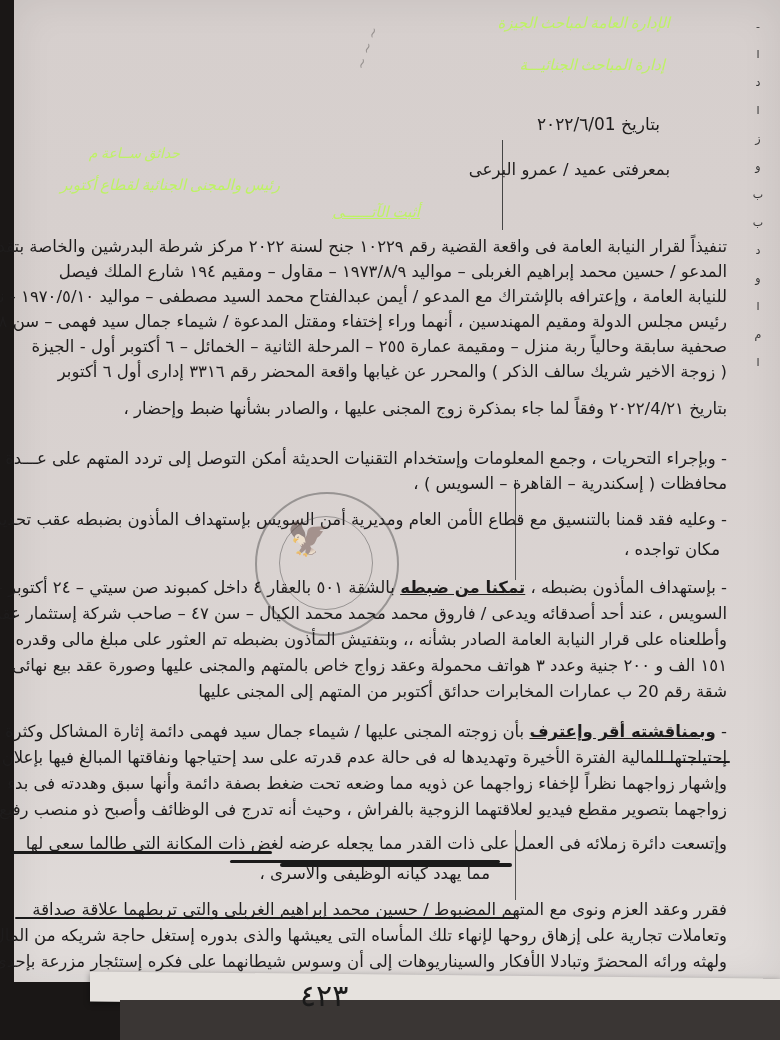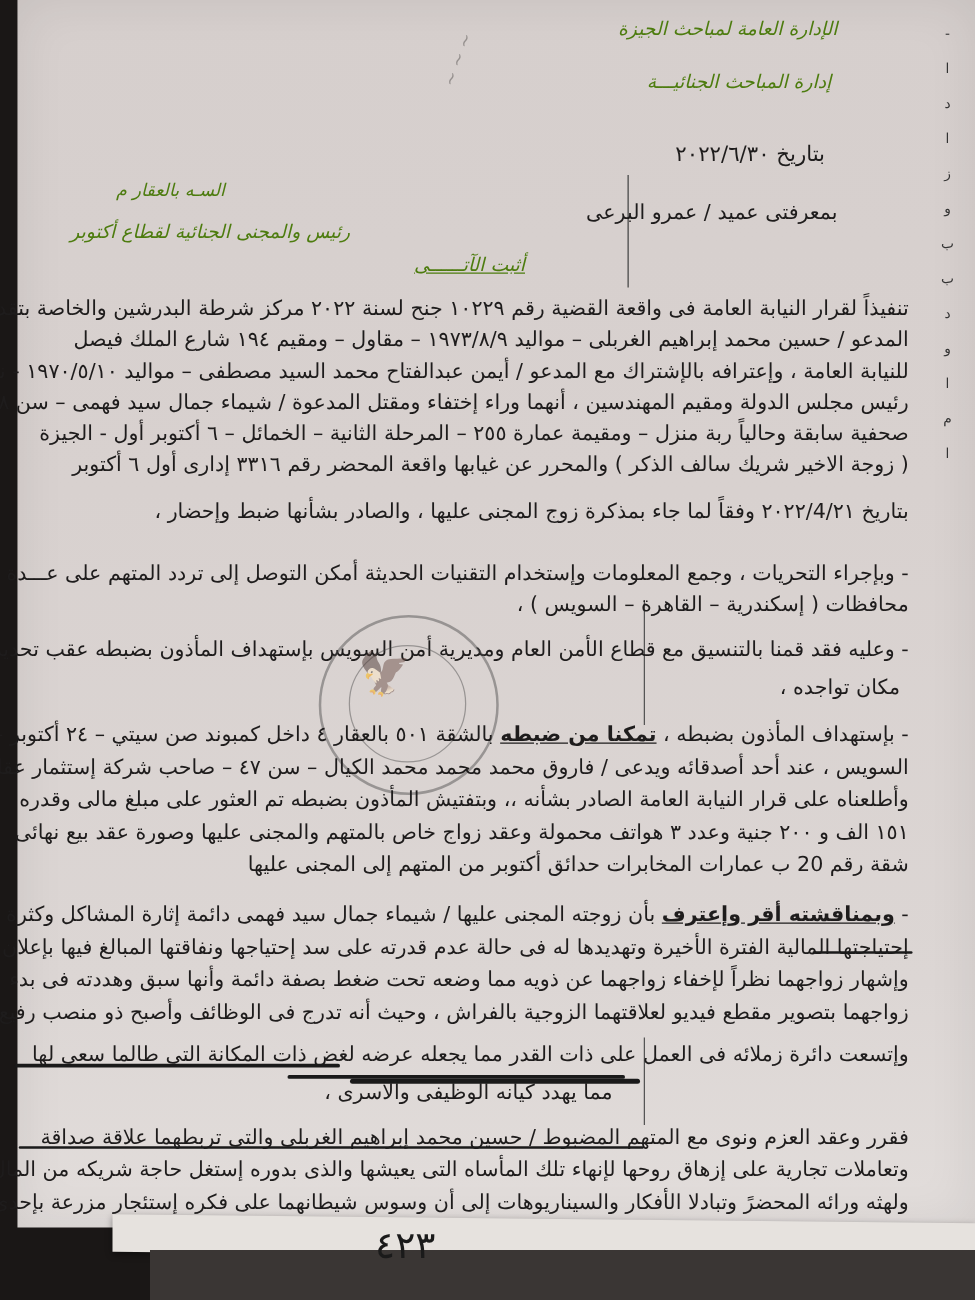--- a/index.html
+++ b/index.html
@@ -34,21 +34,21 @@
   .margin-marks {
     position:absolute; right:14px; top:20px; width:16px; height:960px;
     font-family:"DejaVu Sans", sans-serif; font-size:11px; color:#333;
     display:flex; flex-direction:column; gap:15px; align-items:center;
   }
   .t {
     position:absolute; direction:rtl; text-align:right; white-space:nowrap;
     color:#1e1c1c; font-family:"DejaVu Sans", sans-serif;
     font-size:16.5px; letter-spacing:-0.2px;
   }
-  .hdr { font-size:15px; color:#4d7c0f; font-style:italic; }
+  .hdr { font-size:15px; color:#bef264; font-style:italic;font-family:Liberation Serif, serif; }
   .u { text-decoration:underline; }
   .b { font-weight:bold; }
   .handwritten {
     position:absolute; font-family:"DejaVu Serif", serif; color:#6c6866;
     font-size:14px; transform:rotate(-70deg); opacity:0.6;
   }
   .stamp {
     position:absolute; left:255px; top:492px; width:140px; height:140px;
     border:2px solid rgba(70,70,70,0.45); border-radius:50%;
   }
@@ -75,22 +75,22 @@
 <div class="table-edge"></div>
 
 <div class="handwritten" style="left:345px; top:40px;">~ ~ ~</div>
 
 <div class="fold-line"></div>
 <div class="fold-line2"></div>
 <div class="fold-line3"></div>
 
 <div class="t hdr" style="right:110px; top:14px;">الإدارة العامة لمباحث الجيزة</div>
 <div class="t hdr" style="right:115px; top:56px;">إدارة المباحث الجنائيـــة</div>
-<div class="t" style="right:120px; top:114px; font-size:17px;">بتاريخ ٢٠٢٢/٦/٣٠</div>
-<div class="t hdr" style="right:600px; top:145px; font-size:14px;">السـه بالعقار م</div>
+<div class="t" style="right:120px; top:114px; font-size:17px;">بتاريخ ٢٠٢٢/٦/01</div>
+<div class="t hdr" style="right:600px; top:145px; font-size:14px;">حدائق ســاعة م</div>
 <div class="t" style="right:110px; top:160px;">بمعرفتى عميد / عمرو البرعى</div>
 <div class="t hdr" style="right:500px; top:176px;">رئيس والمجنى الجنائية لقطاع أكتوبر</div>
 <div class="t hdr u" style="right:360px; top:203px;">أثبت الآتــــــى</div>
 
 <div class="t" style="right:53px; top:237px;">تنفيذاً لقرار النيابة العامة فى واقعة القضية رقم ١٠٢٢٩ جنح لسنة ٢٠٢٢ مركز شرطة البدرشين والخاصة بتقد</div>
 <div class="t" style="right:53px; top:262px;">المدعو / حسين محمد إبراهيم الغربلى – مواليد ١٩٧٣/٨/٩ – مقاول – ومقيم ١٩٤ شارع الملك فيصل</div>
 <div class="t" style="right:53px; top:287px;">للنيابة العامة ، وإعترافه بالإشتراك مع المدعو / أيمن عبدالفتاح محمد السيد مصطفى – مواليد ١٩٧٠/٥/١٠ - نائب</div>
 <div class="t" style="right:53px; top:312px;">رئيس مجلس الدولة ومقيم المهندسين ، أنهما وراء إختفاء ومقتل المدعوة / شيماء جمال سيد فهمى – سن ٣٨ –</div>
 <div class="t" style="right:53px; top:337px;">صحفية سابقة وحالياً ربة منزل – ومقيمة عمارة ٢٥٥ – المرحلة الثانية – الخمائل – ٦ أكتوبر أول - الجيزة</div>
 <div class="t" style="right:53px; top:362px;">( زوجة الاخير شريك سالف الذكر ) والمحرر عن غيابها واقعة المحضر رقم ٣٣١٦ إدارى أول ٦ أكتوبر</div>

